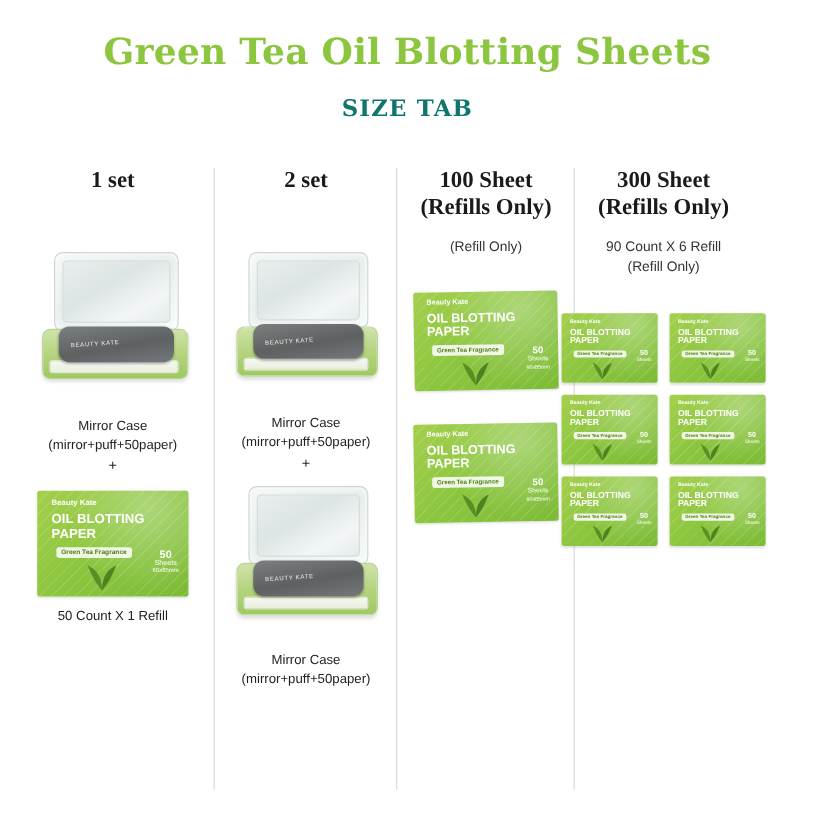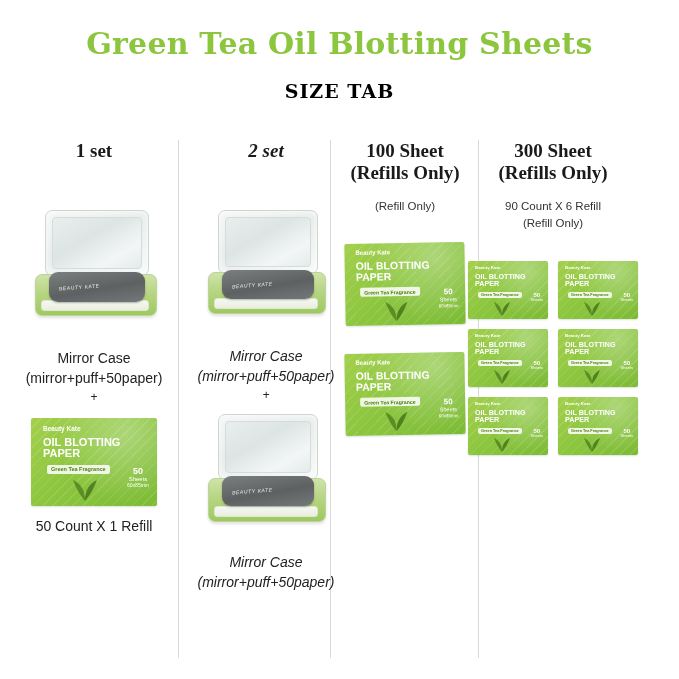--- a/index.html
+++ b/index.html
@@ -30,21 +30,21 @@
     white-space:nowrap;
   }
   .subtitle {
     position:absolute;
     top:80px; left:0; width:679px;
     text-align:center;
     font-family:"DejaVu Serif", serif;
     font-weight:bold;
     font-size:19px;
     letter-spacing:1px;
-    color:#000000;
+    color:#0f766e;
   }
 
   
   .divider {
     position:absolute;
     top:140px;
     width:1px;
     height:518px;
     background:#d9d9d9;
   }
@@ -61,21 +61,21 @@
   .col-head .line2 { font-size:19px; }
   .col-sub {
     text-align:center;
     font-size:11.5px;
     color:#333;
     line-height:1.5;
     margin-top:14px;
   }
   .caption {
     text-align:center;
-    font-size:14px;
+    font-size:11px;
     color:#222;
     line-height:1.45;
   }
   .plus {
     text-align:center;
     font-size:12px;
     color:#222;
     line-height:1.1;
   }
 
@@ -224,21 +224,21 @@
         <path d="M18 25 C18 14 14 8 6 4 C10 14 13 19 18 25 Z" fill="#4e7a1d" opacity=".75"></path>
         <path d="M18 25 C18 14 22 8 30 4 C26 14 23 19 18 25 Z" fill="#3f6b16" opacity=".75"></path>
       </svg>
     </div>
 
     <div class="caption" style="margin-top:10px;">
       <div>50 Count X 1 Refill</div>
     </div>
   </div>
 
-  <div class="col" style="left:195px; width:142px;font-style:italic;">
+  <div class="col" style="left:184px; width:142px;">
     <div class="col-head">
       <div class="line1">2 set</div>
     </div>
 
     <div class="case" style="width:124px; height:128px; margin:48px auto 0;">
       <div class="lid" style="left:14px; top:0px; width:100px; height:64px;"></div>
       <div class="mirror" style="left:21px; top:7px; width:86px; height:50px;"></div>
       <div class="hinge" style="left:14px; top:64px; width:100px;"></div>
       <div class="base" style="left:4px; top:62px; width:118px; height:42px;"></div>
       <div class="paperstack" style="left:10px; top:88px; width:104px; height:11px;"></div>

